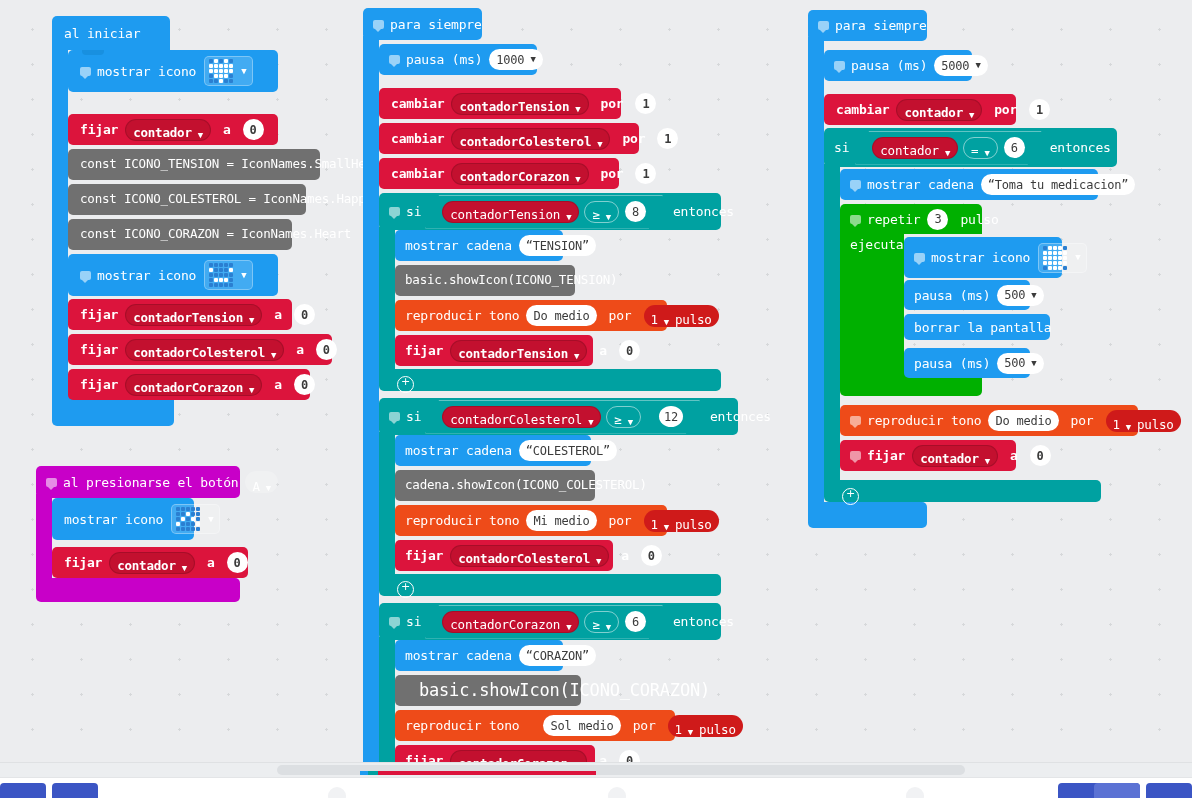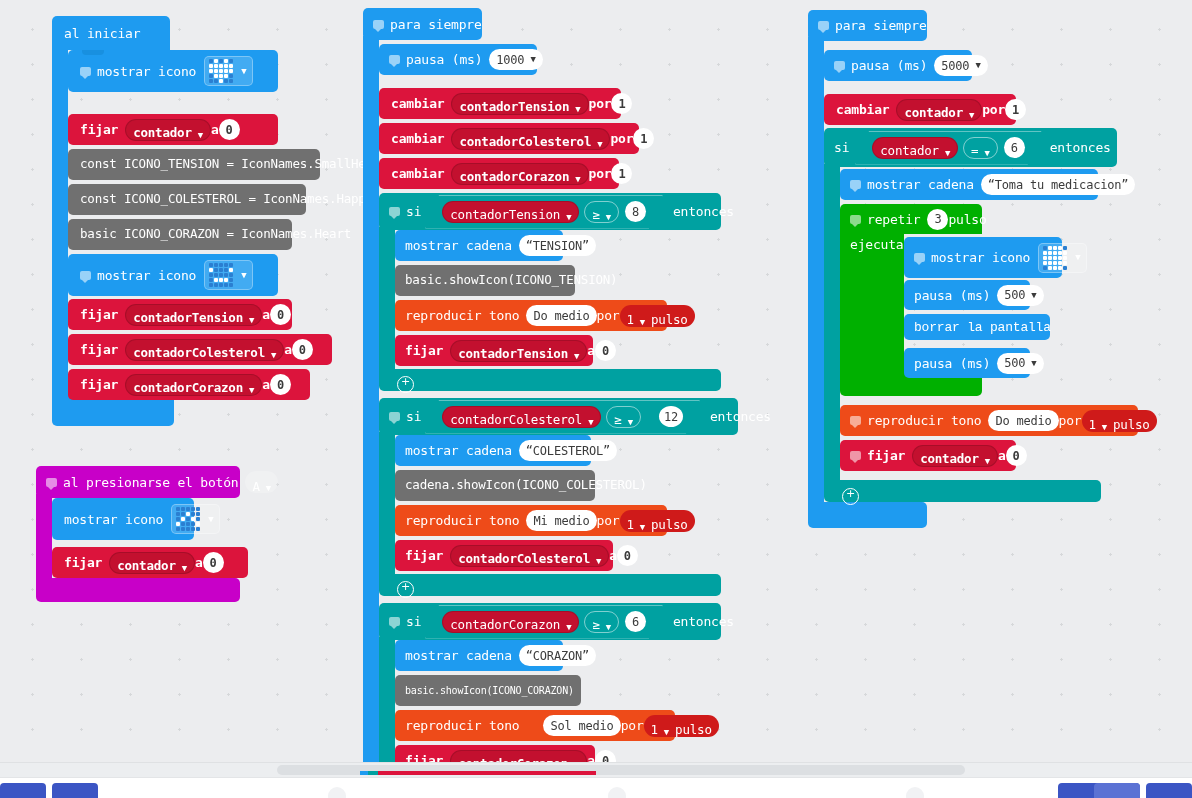--- a/index.html
+++ b/index.html
@@ -68,21 +68,21 @@
     border-radius:13px;
     padding:0 7px;height:22px;
     box-sizing:border-box;
     font-size:12.5px;
     color:#fff;
     letter-spacing:-0.2px;
   }
   .drop-var{background:#c3102f;border:1px solid rgba(0,0,0,.14);}
   .drop-on{background:rgba(255,255,255,.22);}
   .caret{margin-left:6px;font-size:9px;line-height:1;}
-  .lbl{margin:0 0;}
+  .lbl{margin:0 12px;}
 
   
   .ghint{
     width:11px;height:9px;border-radius:2px;
     background:rgba(255,255,255,.55);
     position:relative;flex:0 0 auto;margin-right:6px;
   }
   .ghint:after{
     content:"";position:absolute;left:2px;bottom:-3px;
     border-left:3px solid transparent;border-right:3px solid transparent;
@@ -206,21 +206,21 @@
       <span class="pill pill-num">0</span>
     </div>
 
     <div class="blk c-gray" style="left:16px;top:133px;width:252px;height:31px;padding-left:12px;font-size:12.5px;">
       <span>const ICONO_TENSION = IconNames.SmallHeart</span>
     </div>
     <div class="blk c-gray" style="left:16px;top:168px;width:238px;height:31px;padding-left:12px;font-size:12.5px;">
       <span>const ICONO_COLESTEROL = IconNames.Happy</span>
     </div>
     <div class="blk c-gray" style="left:16px;top:203px;width:224px;height:31px;padding-left:12px;font-size:12.5px;">
-      <span>basic ICONO_CORAZON = IconNames.Heart</span>
+      <span>const ICONO_CORAZON = IconNames.Heart</span>
     </div>
 
     <div class="blk c-basic" style="left:16px;top:238px;width:210px;height:42px;padding-left:12px;">
       <span class="ghint"></span>
       <span>mostrar icono</span>
       <span class="ledwrap" style="margin-left:8px;">
         <span class="led" id="m2">
             <i></i>
             <i></i>
             <i></i>
@@ -497,21 +497,21 @@
           <span class="pill pill-num" style="margin-left:6px;">6</span>
         </span>
         <span class="lbl" style="margin-left:10px;">entonces</span>
       </div>
       <div class="abs c-logic" style="left:0;top:34px;width:16px;height:156px;"></div>
 
       <div class="blk c-basic" style="left:16px;top:37px;width:168px;height:31px;padding-left:10px;">
         <span>mostrar cadena</span>
         <span class="pill" style="margin-left:7px;">“CORAZON”</span>
       </div>
-      <div class="blk c-gray" style="left:16px;top:72px;width:186px;height:31px;padding-left:10px;font-size:10px;">
+      <div class="blk c-gray" style="left:16px;top:72px;width:186px;height:31px;padding-left:24px;font-size:17px;">
         <span>basic.showIcon(ICONO_CORAZON)</span>
       </div>
       <div class="blk c-music" style="left:16px;top:107px;width:280px;height:31px;padding-left:10px;">
         <span>reproducir tono</span>
         <span class="pill" style="margin-left:24px;">Sol medio</span>
         <span class="lbl">por</span>
         <span class="drop" style="background:#cf1a1a;">
           <span>1</span>
             <span class="caret">▼</span>
           <span style="margin-left:6px;">pulso</span>
@@ -631,21 +631,21 @@
             <span class="caret" style="margin-left:8px;">▼</span>
           </span>
         </div>
         <div class="blk c-basic" style="left:64px;top:76px;width:126px;height:30px;padding-left:10px;">
           <span>pausa (ms)</span>
           <span class="pill" style="margin-left:7px;">
             <span>500</span>
               <span class="caret" style="color:#3b3b3b;">▼</span>
           </span>
         </div>
-        <div class="blk c-basic" style="left:64px;top:110px;width:146px;height:26px;padding-left:10px;font-family:Liberation Mono, monospace;">
+        <div class="blk c-basic" style="left:64px;top:110px;width:146px;height:26px;padding-left:10px;">
           <span>borrar la pantalla</span>
         </div>
         <div class="blk c-basic" style="left:64px;top:144px;width:126px;height:30px;padding-left:10px;">
           <span>pausa (ms)</span>
           <span class="pill" style="margin-left:7px;">
             <span>500</span>
               <span class="caret" style="color:#3b3b3b;">▼</span>
           </span>
         </div>
       </div>

